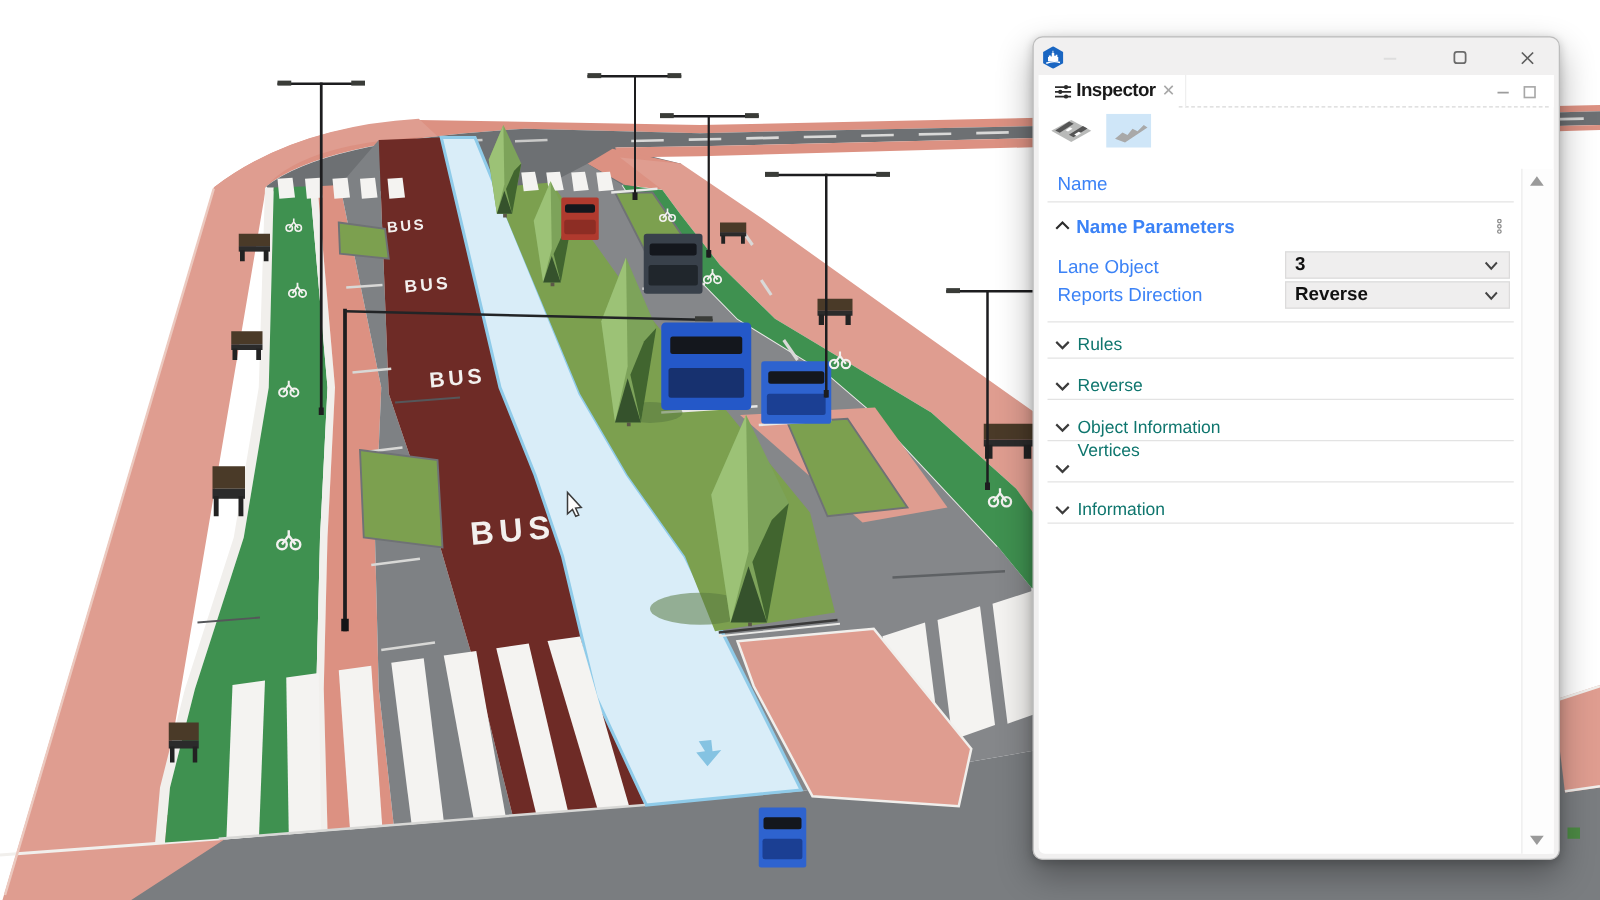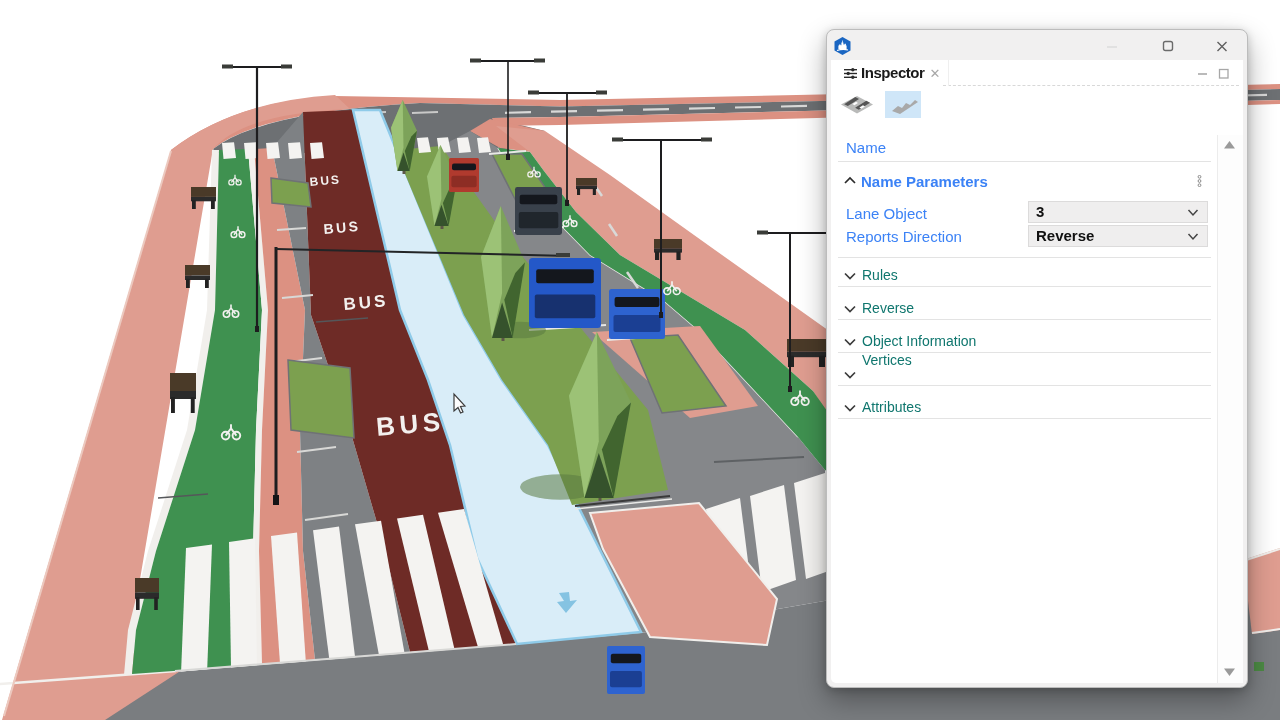--- a/index.html
+++ b/index.html
@@ -350,21 +350,21 @@
 <div class="sect" style="top:273px">Object Information</div>
 <div class="divider" style="top:292px"></div>
 <svg class="chev" style="top:309px">
         <path d="M 1,3.5 L 6,8.5 L 11,3.5" stroke="#3c3c3c" stroke-width="1.7" fill="none"></path>
       </svg>
 <div class="sect" style="top:292px">Vertices</div>
 <div class="divider" style="top:325px"></div>
 <svg class="chev" style="top:342px">
         <path d="M 1,3.5 L 6,8.5 L 11,3.5" stroke="#3c3c3c" stroke-width="1.7" fill="none"></path>
       </svg>
-<div class="sect" style="top:339px">Attributes</div>
+<div class="sect" style="top:339px">Information</div>
 <div class="divider" style="top:358px"></div>
 
     <div id="scroll">
       <svg style="position:absolute;left:5px;top:5px" width="13" height="10">
           <path d="M 6.5,1 L 12,8.5 L 1,8.5 Z" fill="#9a9a9a"></path>
         </svg>
       <svg style="position:absolute;left:5px;bottom:6px" width="13" height="10">
           <path d="M 1,1.5 L 12,1.5 L 6.5,9 Z" fill="#9a9a9a"></path>
         </svg>
     </div>

